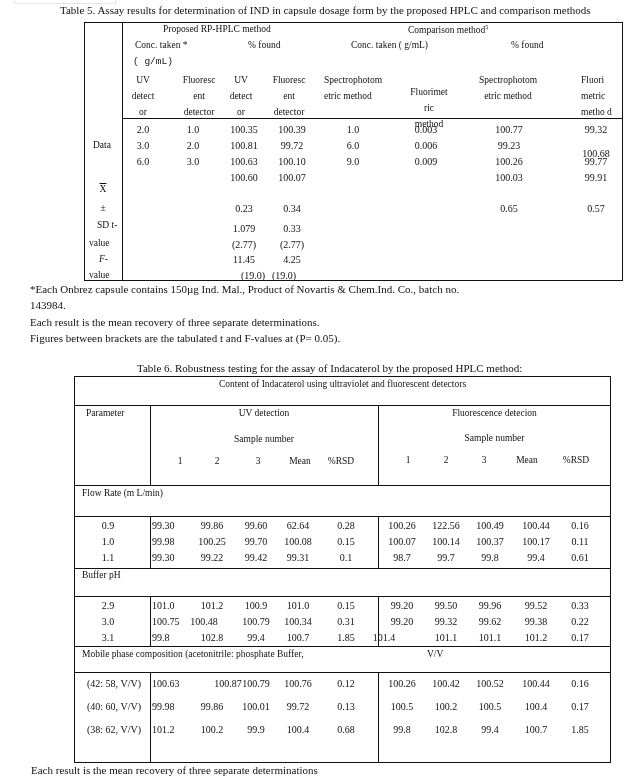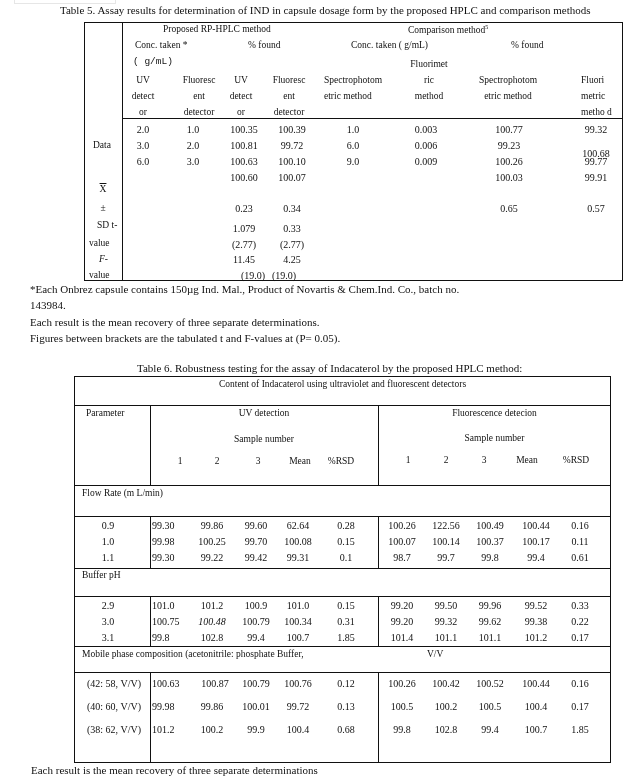--- a/index.html
+++ b/index.html
@@ -64,21 +64,21 @@
   </div>
   <div class="abs t c" style="left:266px; top:72px; width:46px; line-height:16px;">
     <div>Fluoresc</div>
     <div>ent</div>
     <div>detector</div>
   </div>
   <div class="abs t" style="left:324px; top:72px; line-height:16px;">
     <div>Spectrophotom</div>
     <div>etric method</div>
   </div>
-  <div class="abs t c" style="left:404px; top:56px; width:50px; line-height:16px;">
+  <div class="abs t c" style="left:404px; top:84px; width:50px; line-height:16px;">
     <div>Fluorimet</div>
     <div>ric</div>
     <div>method</div>
   </div>
   <div class="abs t c" style="left:470px; top:72px; width:76px; line-height:16px;">
     <div>Spectrophotom</div>
     <div>etric method</div>
   </div>
   <div class="abs t" style="left:581px; top:72px; line-height:16px;">
     <div>Fluori</div>
@@ -222,48 +222,48 @@
       <div class="abs n c" style="left:236px; top:600px; width:40px;">100.9</div>
       <div class="abs n c" style="left:278px; top:600px; width:40px;">101.0</div>
       <div class="abs n c" style="left:326px; top:600px; width:40px;">0.15</div>
       <div class="abs n c" style="left:382px; top:600px; width:40px;">99.20</div>
       <div class="abs n c" style="left:426px; top:600px; width:40px;">99.50</div>
       <div class="abs n c" style="left:470px; top:600px; width:40px;">99.96</div>
       <div class="abs n c" style="left:516px; top:600px; width:40px;">99.52</div>
       <div class="abs n c" style="left:560px; top:600px; width:40px;">0.33</div>
       <div class="abs n c" style="left:80px; top:616px; width:56px;">3.0</div>
       <div class="abs n" style="left:152px; top:616px;">100.75</div>
-      <div class="abs n c" style="left:192px; top:616px; width:40px;font-style:italic;">100.48</div>
+      <div class="abs n c" style="left:184px; top:616px; width:40px;">100.48</div>
       <div class="abs n c" style="left:236px; top:616px; width:40px;">100.79</div>
       <div class="abs n c" style="left:278px; top:616px; width:40px;">100.34</div>
       <div class="abs n c" style="left:326px; top:616px; width:40px;">0.31</div>
       <div class="abs n c" style="left:382px; top:616px; width:40px;">99.20</div>
       <div class="abs n c" style="left:426px; top:616px; width:40px;">99.32</div>
       <div class="abs n c" style="left:470px; top:616px; width:40px;">99.62</div>
       <div class="abs n c" style="left:516px; top:616px; width:40px;">99.38</div>
       <div class="abs n c" style="left:560px; top:616px; width:40px;">0.22</div>
       <div class="abs n c" style="left:80px; top:632px; width:56px;">3.1</div>
       <div class="abs n" style="left:152px; top:632px;">99.8</div>
       <div class="abs n c" style="left:192px; top:632px; width:40px;">102.8</div>
       <div class="abs n c" style="left:236px; top:632px; width:40px;">99.4</div>
       <div class="abs n c" style="left:278px; top:632px; width:40px;">100.7</div>
       <div class="abs n c" style="left:326px; top:632px; width:40px;">1.85</div>
-      <div class="abs n c" style="left:382px; top:632px; width:40px;">101.4</div>
+      <div class="abs n c" style="left:364px; top:632px; width:40px;">101.4</div>
       <div class="abs n c" style="left:426px; top:632px; width:40px;">101.1</div>
       <div class="abs n c" style="left:470px; top:632px; width:40px;">101.1</div>
       <div class="abs n c" style="left:516px; top:632px; width:40px;">101.2</div>
       <div class="abs n c" style="left:560px; top:632px; width:40px;">0.17</div>
       <div class="abs t" style="left:82px; top:649px;">Mobile phase   composition (acetonitrile: phosphate Buffer,</div>
       <div class="abs t" style="left:392px; top:649px;margin-left:35px;">V/V</div>
       <div class="hline" style="left:74px; top:672px; width:537px;"></div>
       <div class="vline" style="left:150px; top:672px; height:91px;"></div>
       <div class="vline" style="left:378px; top:672px; height:91px;"></div>
       <div class="abs n c" style="left:78px; top:678px; width:72px;">(42: 58, V/V)</div>
       <div class="abs n" style="left:152px; top:678px;">100.63</div>
-      <div class="abs n c" style="left:195px; top:678px; width:40px;">100.87</div>
+      <div class="abs n c" style="left:208px; top:678px; width:40px;">100.87</div>
       <div class="abs n c" style="left:236px; top:678px; width:40px;">100.79</div>
       <div class="abs n c" style="left:278px; top:678px; width:40px;">100.76</div>
       <div class="abs n c" style="left:326px; top:678px; width:40px;">0.12</div>
       <div class="abs n c" style="left:382px; top:678px; width:40px;">100.26</div>
       <div class="abs n c" style="left:426px; top:678px; width:40px;">100.42</div>
       <div class="abs n c" style="left:470px; top:678px; width:40px;">100.52</div>
       <div class="abs n c" style="left:516px; top:678px; width:40px;">100.44</div>
       <div class="abs n c" style="left:560px; top:678px; width:40px;">0.16</div>
       <div class="abs n c" style="left:78px; top:701px; width:72px;">(40: 60, V/V)</div>
       <div class="abs n" style="left:152px; top:701px;">99.98</div>

